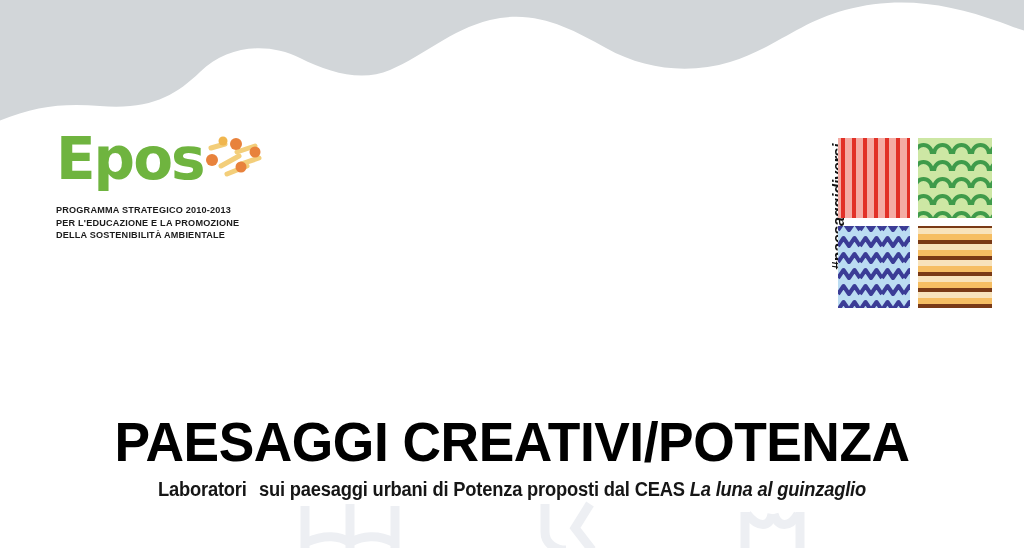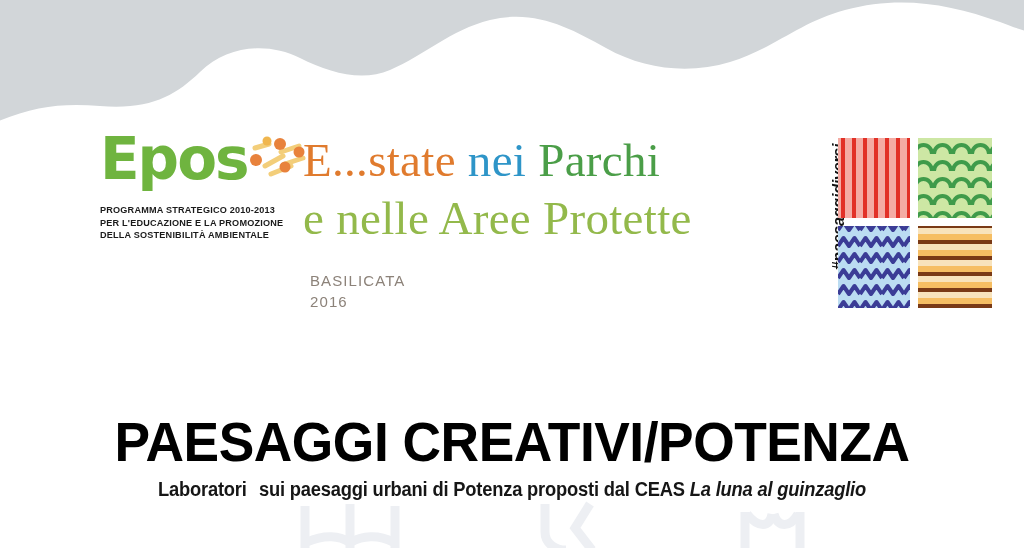--- a/index.html
+++ b/index.html
@@ -25,21 +25,20 @@
     height: 135px;
     pointer-events: none;
   }
 
   
   .epos-block {
     position: absolute;
     left: 56px;
     top: 136px;
     width: 240px;
-    margin-left: 44px;
   }
   .epos-wordmark {
     position: relative;
     height: 62px;
     width: 210px;
   }
   .epos-word {
     position: absolute;
     left: 0;
     top: -6px;
@@ -260,31 +259,21 @@
         <circle cx="42" cy="5" r="4.5" fill="#F0B64E"></circle>
       </svg>
     </div>
     <div class="epos-tagline">
       <div>PROGRAMMA STRATEGICO 2010-2013</div>
       <div>PER L'EDUCAZIONE E LA PROMOZIONE</div>
       <div>DELLA SOSTENIBILITÀ AMBIENTALE</div>
     </div>
   </div>
 
-  <div class="headline">
-    <div class="headline-line">
-      <span class="hl-estate">E...state</span><span> </span><span class="hl-nei">nei</span><span> </span><span class="hl-parchi">Parchi</span>
-    </div>
-    <div class="headline-line hl-protette">e nelle Aree Protette</div>
-  </div>
-
-  <div class="region-line">
-    <div>BASILICATA</div>
-    <div>2016</div>
-  </div>
+
 
   <div class="badge">
     <div class="badge-hashtag">#paesaggidiversi</div>
     <svg class="badge-grid" viewBox="0 0 154 170">
       <defs>
         <pattern id="pRed" width="11" height="10" patternUnits="userSpaceOnUse">
           <rect width="11" height="10" fill="#F4ACA4"></rect>
           <rect x="3" width="4" height="10" fill="#E23127"></rect>
         </pattern>
         <pattern id="pBlue" width="22" height="16" patternUnits="userSpaceOnUse">

